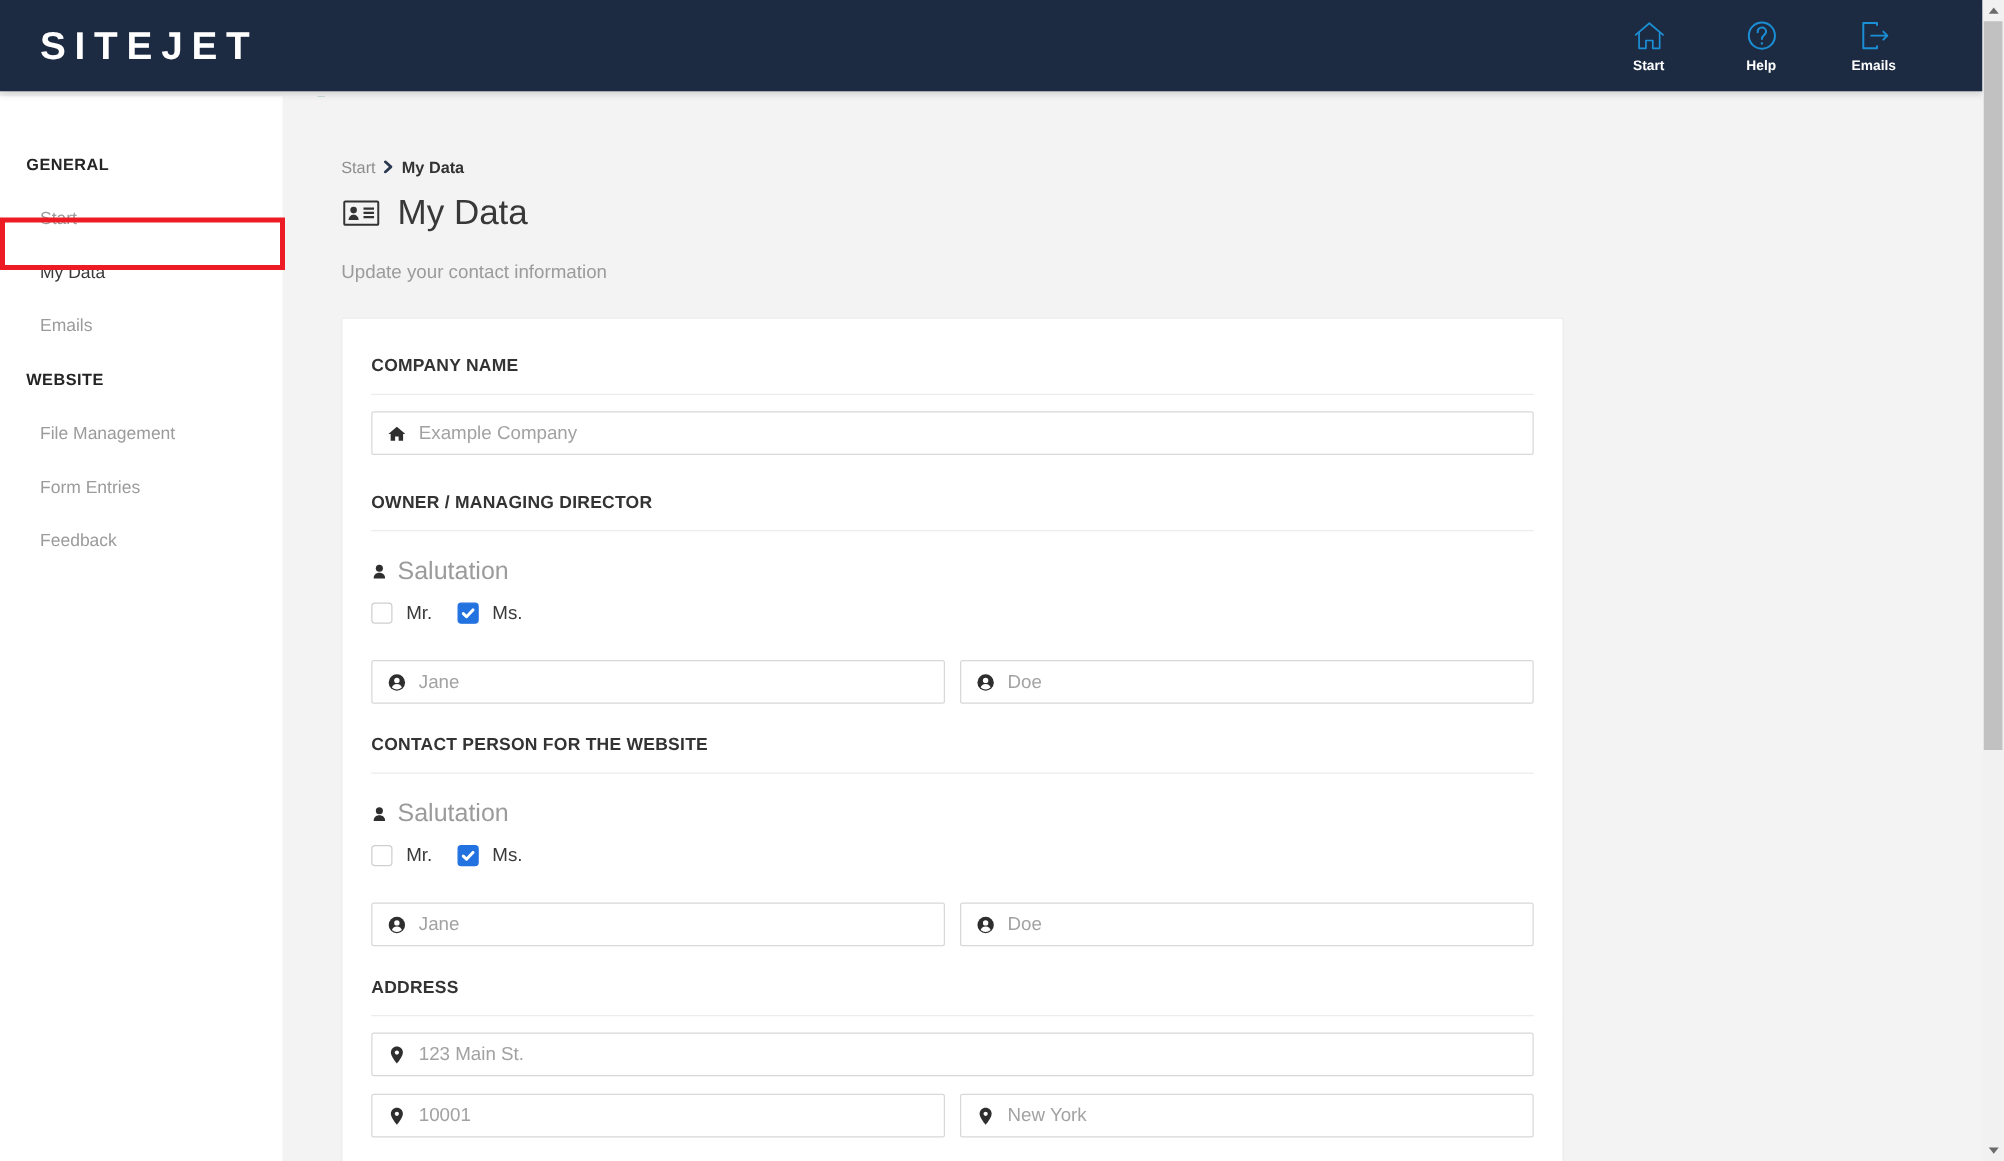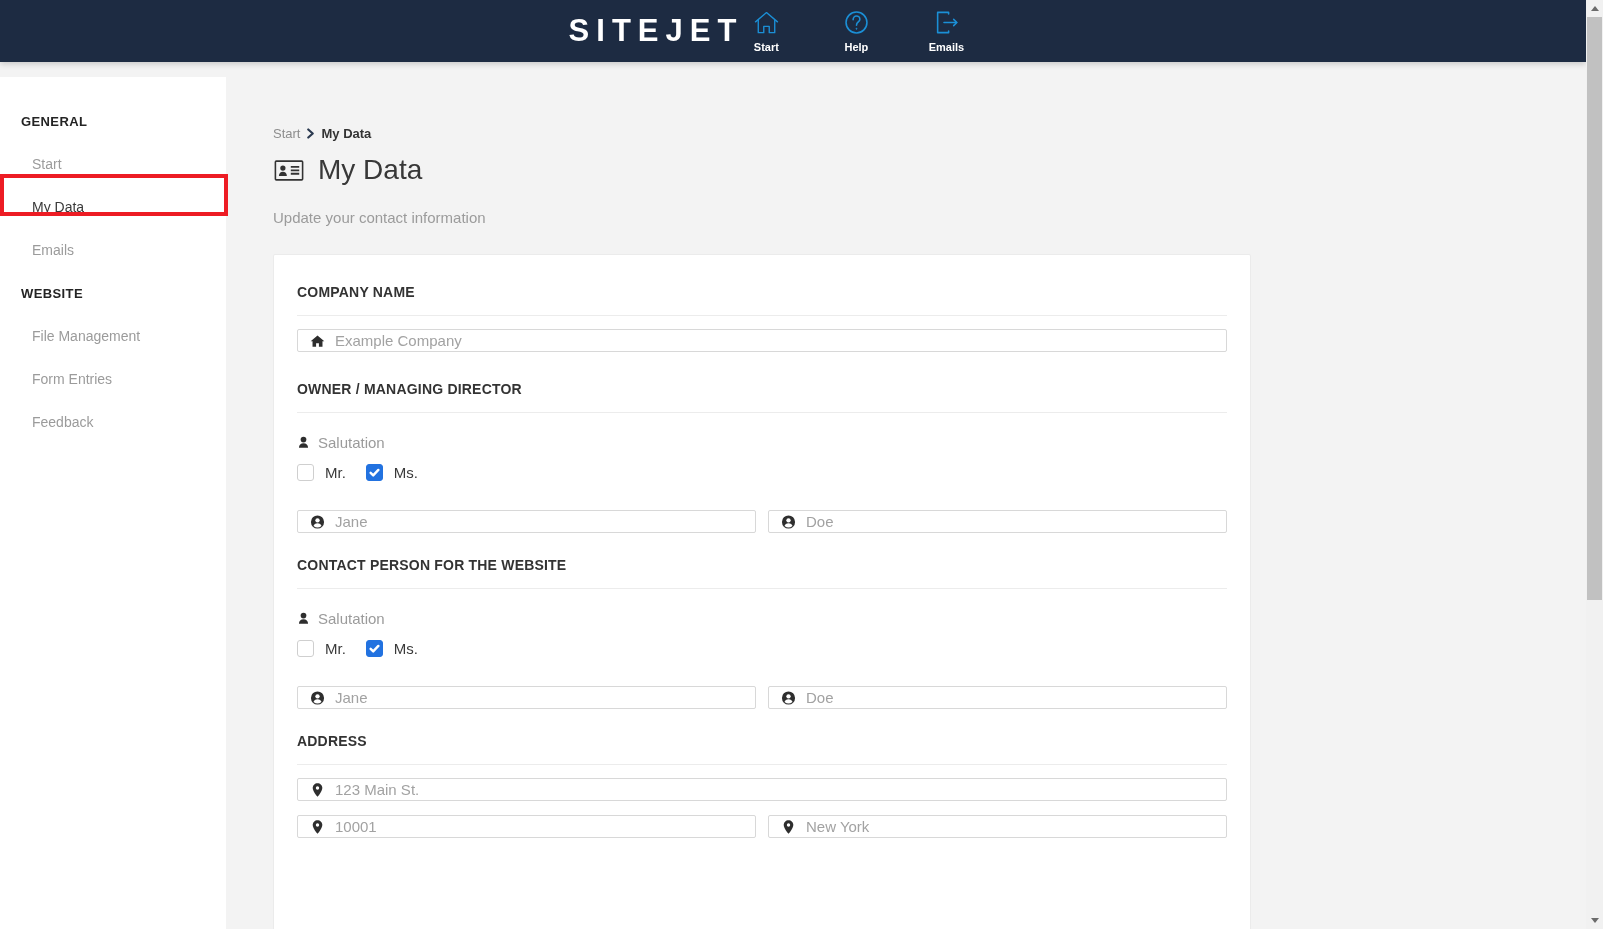--- a/index.html
+++ b/index.html
@@ -6,24 +6,24 @@
   html,body { width:1603px; height:929px; overflow:hidden; }
   body {
     font-family:"Liberation Sans", sans-serif;
     background:#f3f3f3;
     color:#363636;
     position:relative;
   }
 
   
   .navbar {
-    position:absolute; top:0; left:0; width:1586px; height:62px;
+    position:absolute; top:0; left:0; width:1586px; height:73px;
     background:#1d2b42;
-    display:flex; align-items:center; justify-content:center;
-    padding:0 80px 0 32px;
+    display:flex; align-items:center; justify-content:space-between;
+    padding:0 64px 0 32px;
     box-shadow:0 2px 6px rgba(0,0,0,.18);
     z-index:5;
   }
   .logo {
     color:#ffffff; font-size:31px; font-weight:700; letter-spacing:7px;
     cursor:pointer; user-select:none;
   }
   .nav-actions { display:flex; align-items:flex-start; gap:44px; }
   .nav-item {
     display:flex; flex-direction:column; align-items:center; gap:5px;
@@ -48,21 +48,21 @@
   .tri-down { width:0; height:0; border-left:4px solid transparent; border-right:4px solid transparent; border-top:5px solid #6b6b6b; }
   .sb-thumb {
     position:absolute; top:17px; left:1px; width:15px; height:583px;
     background:#c1c1c1; cursor:grab;
   }
 
   
   .sidebar {
     position:absolute; top:77px; left:0; bottom:0; width:260px;
     background:#ffffff; border-right:6px solid #15803d;
-    padding-top:27px;
+    padding-top:37px;
   }
   .side-section-title {
     padding:10px 0 10px 21px; font-size:13px; font-weight:700;
     color:#242424; letter-spacing:.4px; margin-bottom:7px;
   }
   .side-item {
     display:block; padding:10px 0 10px 32px; font-size:14px;
     color:#9b9b9b; cursor:pointer; text-decoration:none; margin-bottom:7px;
   }
   .side-item.active { color:#3a3a3a; }
@@ -99,33 +99,33 @@
   }
   .rule { border:none; border-top:1px solid #ececec; margin-top:15px; }
 
   .input-wrap { position:relative; margin-top:13px; }
   .input-wrap .field-icon {
     position:absolute; left:13px; top:50%; transform:translateY(-50%);
     width:15px; height:15px; color:#2e2e2e; pointer-events:none;
   }
   .input-wrap .field-icon svg { width:100%; height:100%; display:block; }
   .text-field {
-    width:100%; height:23px; border:1px solid #d8d8d8; border-radius:2px;
+    width:100%; height:35px; border:1px solid #d8d8d8; border-radius:2px;
     padding:0 10px 0 37px; font-size:15px; color:#555;
     font-family:"Liberation Sans", sans-serif; background:#fff; outline:none;
   }
   .text-field::placeholder { color:#a2a2a2; opacity:1; }
 
   .gap-after-input { margin-top:24px; }
   .gap-small { margin-top:29px; }
 
   .salutation-row { margin-top:21px; display:flex; align-items:center; gap:8px; }
   .salutation-row .sal-icon { width:13px; height:13px; color:#2e2e2e; }
   .salutation-row .sal-icon svg { width:100%; height:100%; display:block; }
-  .salutation-label { font-size:15px; color:#9b9b9b;text-align:right; }
+  .salutation-label { font-size:20px; color:#9b9b9b;text-align:right; }
 
   .checkbox-row { margin-top:13px; display:flex; align-items:center; }
   .checkbox {
     width:17px; height:17px; border-radius:3px; cursor:pointer;
     display:flex; align-items:center; justify-content:center; flex:none;
   }
   .checkbox.unchecked { background:#fff; border:1px solid #cfcfcf; }
   .checkbox.checked { background:#2272e0; border:1px solid #2272e0; }
   .checkbox.checked svg { width:11px; height:11px; color:#fff; display:block; }
   .checkbox-label { font-size:15px; color:#3a3a3a; margin-left:11px; cursor:pointer; }

